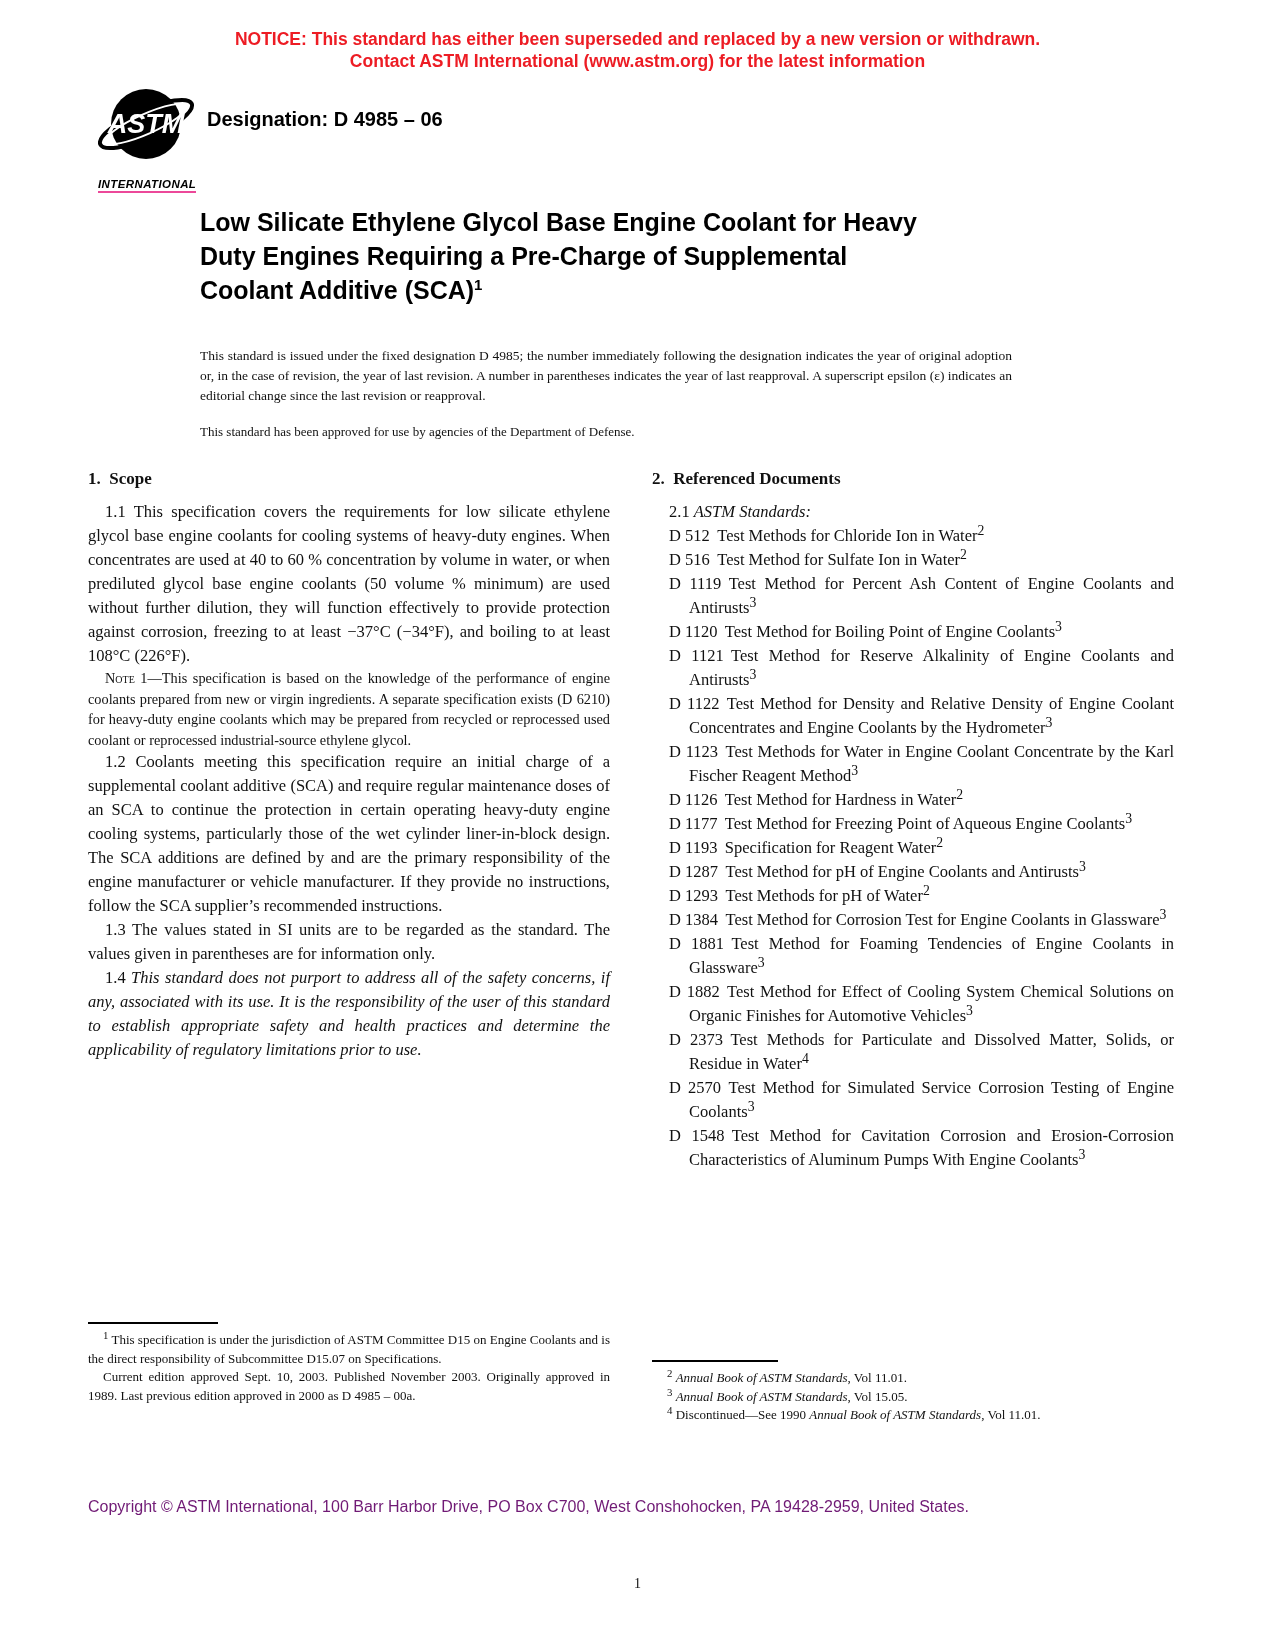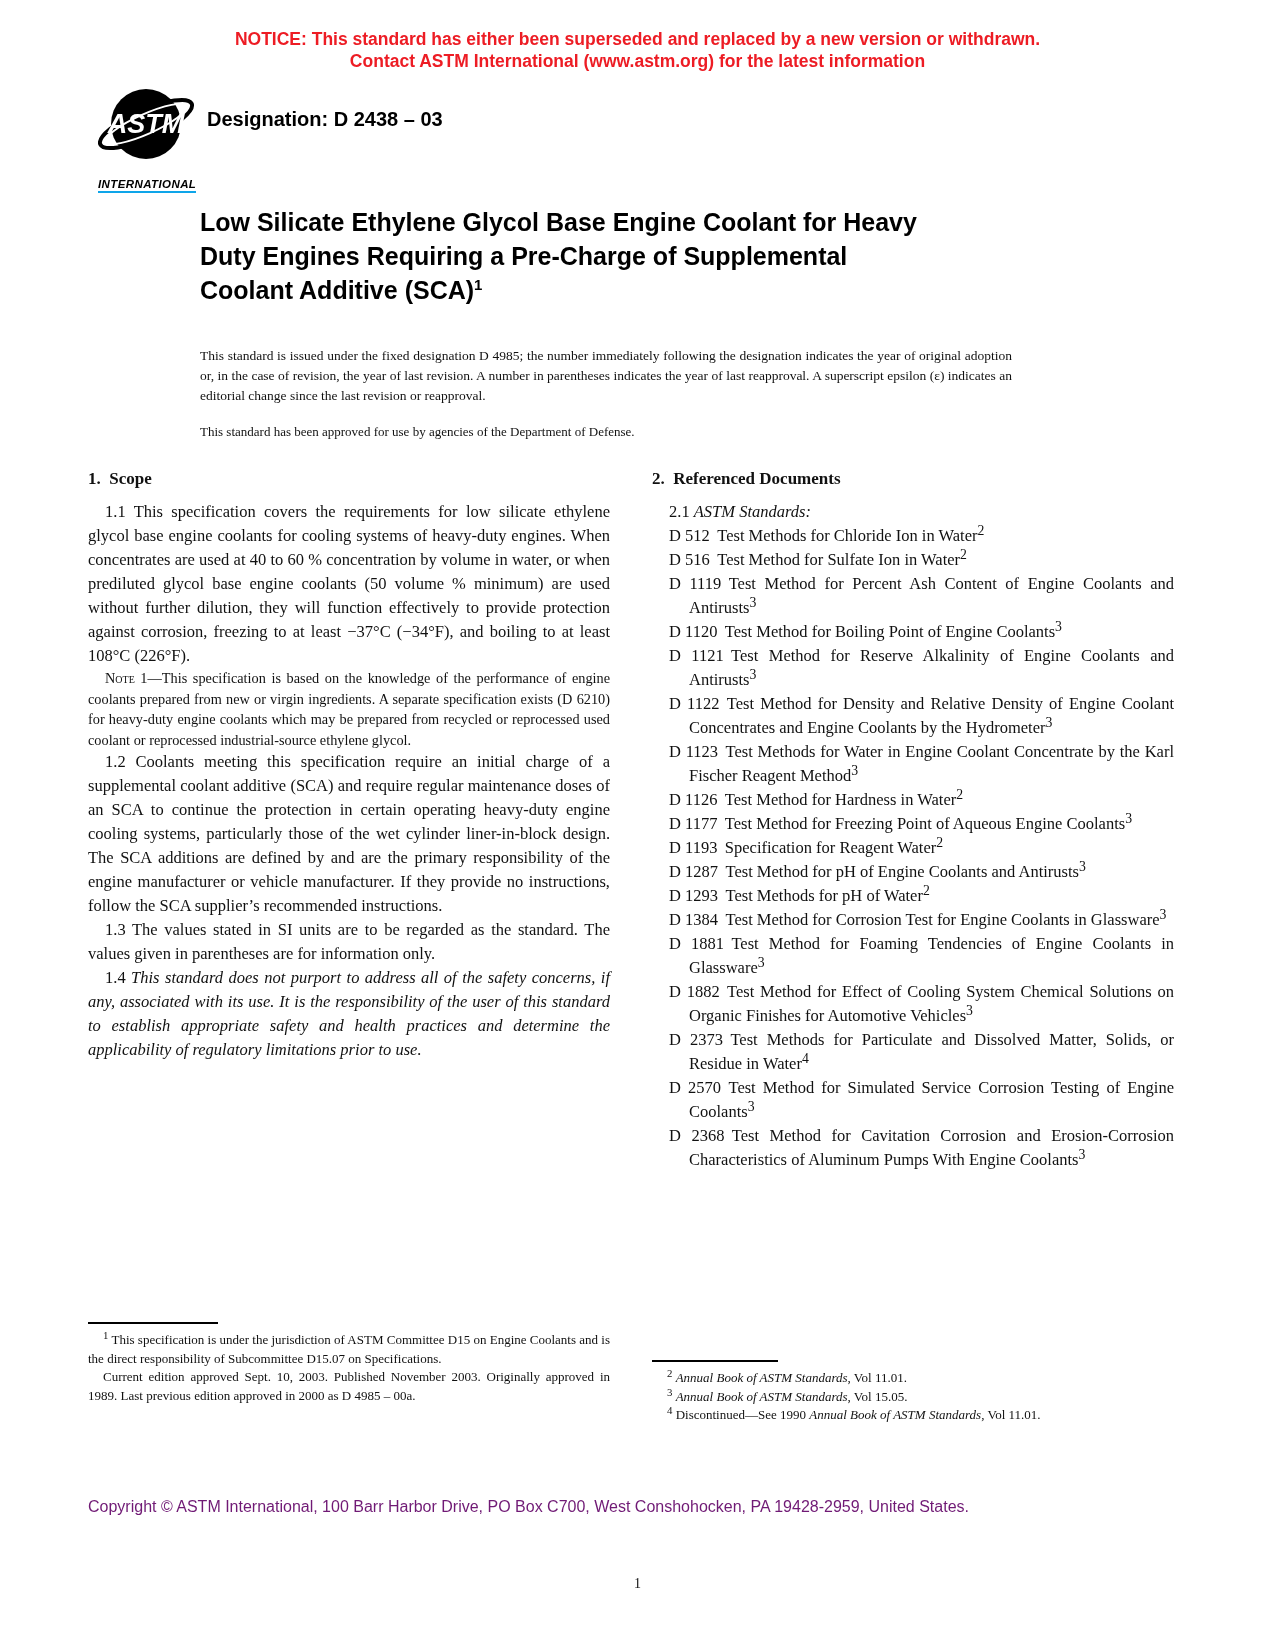--- a/index.html
+++ b/index.html
@@ -11,21 +11,21 @@
   
   .notice{
     left:0;top:28px;width:1275px;text-align:center;
     font-family:"Liberation Sans", sans-serif;font-weight:bold;
     font-size:17.5px;line-height:22px;color:#ed1c24;
   }
   
   .logo{left:98px;top:86px;width:110px;}
   .logo-sub{
     font-family:"Liberation Sans", sans-serif;font-weight:bold;font-style:italic;
-    font-size:11.5px;letter-spacing:.4px;color:#000;border-bottom:2px solid #0ea5e9;
+    font-size:11.5px;letter-spacing:.4px;color:#000;border-bottom:2px solid #ec4899;
     display:inline-block;padding-bottom:1px;margin-top:-2px;
   }
   .designation{
     left:207px;top:108px;font-family:"Liberation Sans", sans-serif;
     font-weight:bold;font-size:20px;color:#000;
   }
   
   .title{
     left:200px;top:205px;width:840px;
     font-family:"Liberation Sans", sans-serif;font-weight:bold;
@@ -85,21 +85,21 @@
 <div class="abs logo">
   <svg width="100" height="84" viewBox="0 0 100 84">
     <circle cx="48" cy="38" r="35" fill="#000"></circle>
     <ellipse cx="48" cy="38" rx="50" ry="14" fill="none" stroke="#000" stroke-width="4" transform="rotate(-24 48 38)"></ellipse>
     <ellipse cx="48" cy="38" rx="44" ry="10" fill="none" stroke="#fff" stroke-width="2" transform="rotate(-24 48 38)"></ellipse>
     <text x="48" y="47" text-anchor="middle" fill="#fff" font-family="Liberation Sans, sans-serif" font-weight="bold" font-style="italic" font-size="27">ASTM</text>
   </svg>
   <div class="logo-sub">INTERNATIONAL</div>
 </div>
 
-<div class="abs designation">Designation: D 2438 – 03</div>
+<div class="abs designation">Designation: D 4985 – 06</div>
 
 <div class="abs title">
   <div>Low Silicate Ethylene Glycol Base Engine Coolant for Heavy</div>
   <div>Duty Engines Requiring a Pre-Charge of Supplemental</div>
   <div><span>Coolant Additive (SCA)</span><sup>1</sup></div>
 </div>
 
 <div class="abs issued">This standard is issued under the fixed designation D 4985; the number immediately following the designation indicates the year of original adoption or, in the case of revision, the year of last revision. A number in parentheses indicates the year of last reapproval. A superscript epsilon (ε) indicates an editorial change since the last revision or reapproval.</div>
 
 <div class="abs dod">This standard has been approved for use by agencies of the Department of Defense.</div>
@@ -127,21 +127,21 @@
   <p class="ref-item"><span class="ref-desig">D 1126</span><span>Test Method for Hardness in Water</span><sup>2</sup></p>
   <p class="ref-item"><span class="ref-desig">D 1177</span><span>Test Method for Freezing Point of Aqueous Engine Coolants</span><sup>3</sup></p>
   <p class="ref-item"><span class="ref-desig">D 1193</span><span>Specification for Reagent Water</span><sup>2</sup></p>
   <p class="ref-item"><span class="ref-desig">D 1287</span><span>Test Method for pH of Engine Coolants and Antirusts</span><sup>3</sup></p>
   <p class="ref-item"><span class="ref-desig">D 1293</span><span>Test Methods for pH of Water</span><sup>2</sup></p>
   <p class="ref-item"><span class="ref-desig">D 1384</span><span>Test Method for Corrosion Test for Engine Coolants in Glassware</span><sup>3</sup></p>
   <p class="ref-item"><span class="ref-desig">D 1881</span><span>Test Method for Foaming Tendencies of Engine Coolants in Glassware</span><sup>3</sup></p>
   <p class="ref-item"><span class="ref-desig">D 1882</span><span>Test Method for Effect of Cooling System Chemical Solutions on Organic Finishes for Automotive Vehicles</span><sup>3</sup></p>
   <p class="ref-item"><span class="ref-desig">D 2373</span><span>Test Methods for Particulate and Dissolved Matter, Solids, or Residue in Water</span><sup>4</sup></p>
   <p class="ref-item"><span class="ref-desig">D 2570</span><span>Test Method for Simulated Service Corrosion Testing of Engine Coolants</span><sup>3</sup></p>
-  <p class="ref-item"><span class="ref-desig">D 2368</span><span>Test Method for Cavitation Corrosion and Erosion-Corrosion Characteristics of Aluminum Pumps With Engine Coolants</span><sup>3</sup></p>
+  <p class="ref-item"><span class="ref-desig">D 1548</span><span>Test Method for Cavitation Corrosion and Erosion-Corrosion Characteristics of Aluminum Pumps With Engine Coolants</span><sup>3</sup></p>
 </div>
 
 <div class="abs fn-rule fn-rule-left"></div>
 <div class="abs fn-rule fn-rule-right"></div>
 
 <div class="abs fn-block fn-left">
   <p class="fn-para fn-indent"><sup>1</sup> <span>This specification is under the jurisdiction of ASTM Committee D15 on Engine Coolants and is the direct responsibility of Subcommittee D15.07 on Specifications.</span></p>
   <p class="fn-para fn-indent">Current edition approved Sept. 10, 2003. Published November 2003. Originally approved in 1989. Last previous edition approved in 2000 as D 4985 – 00a.</p>
 </div>
 

